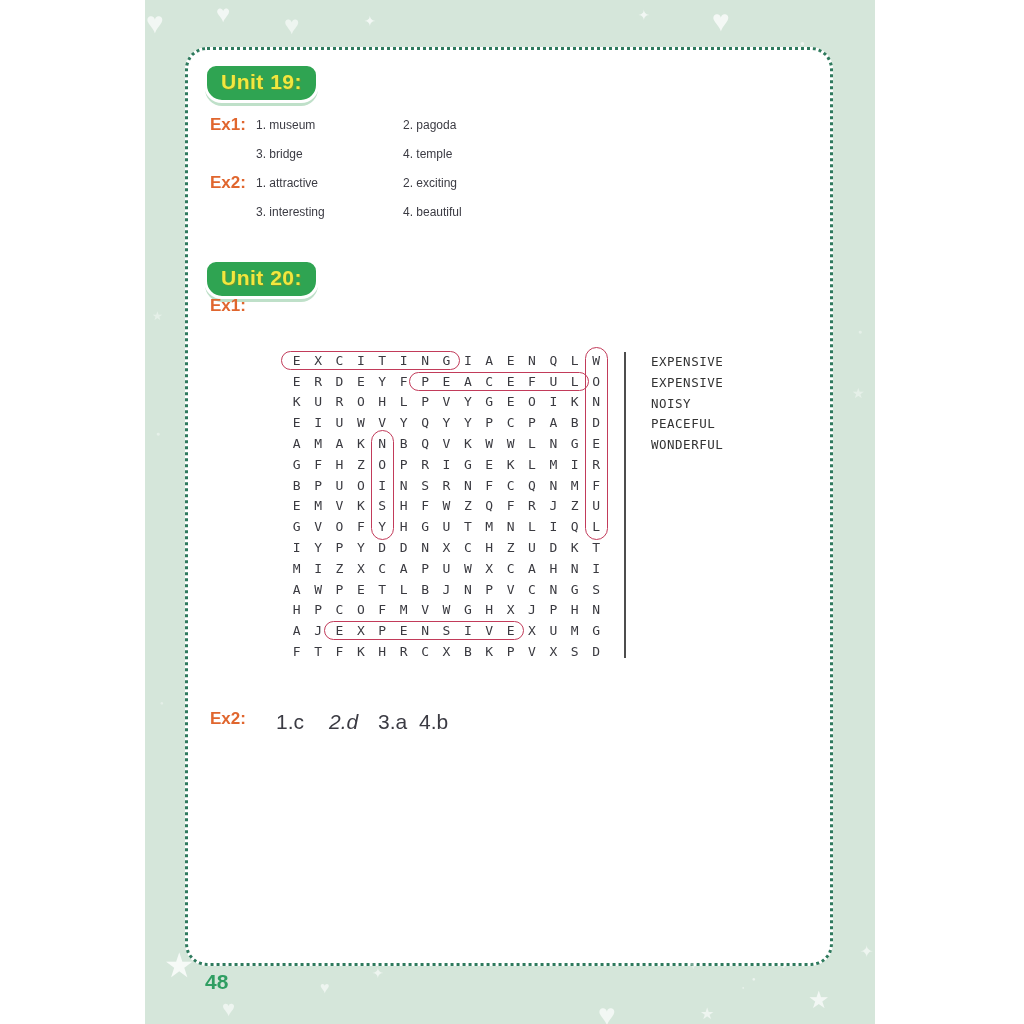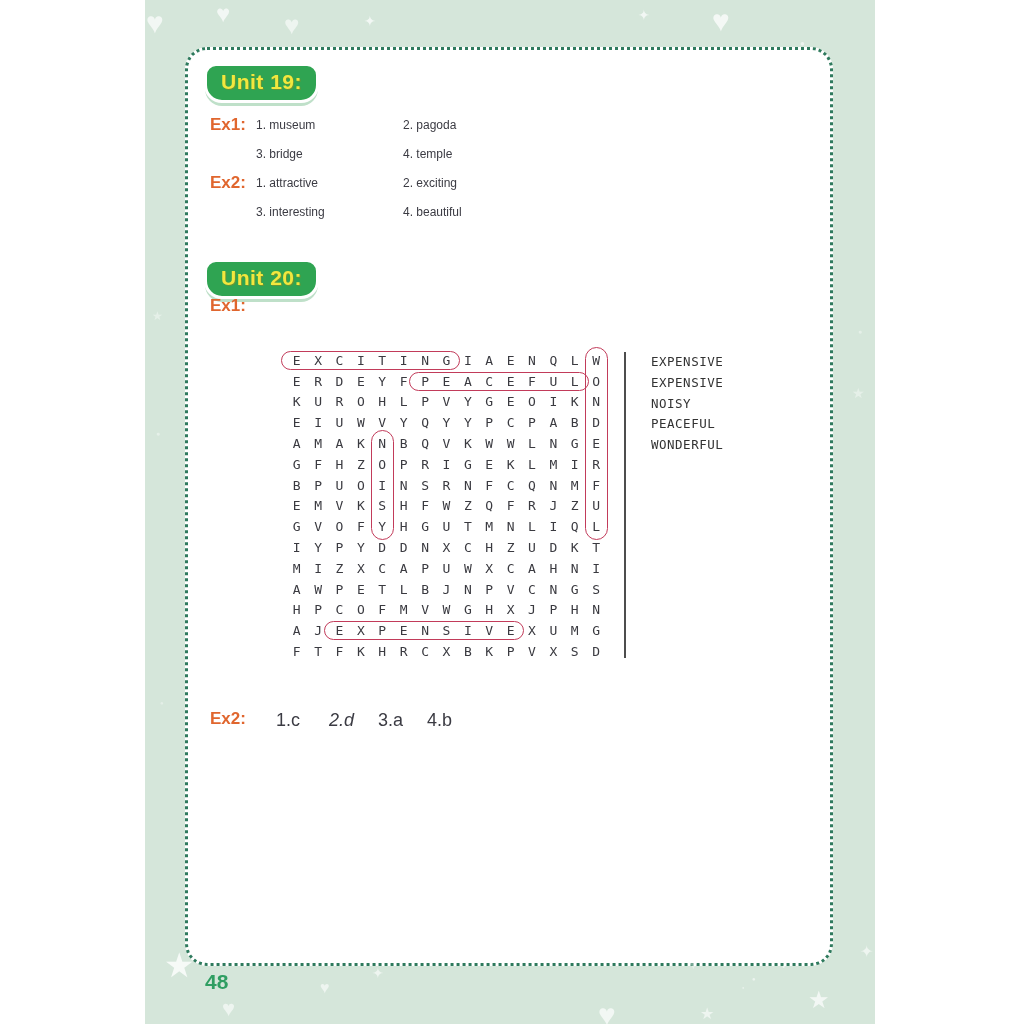--- a/index.html
+++ b/index.html
@@ -46,22 +46,22 @@
   .ws-overlay{position:absolute;left:0;top:0;width:322px;height:312px;}
   .ws-circle{position:absolute;border:1.8px solid var(--circle-red);
     border-radius:14px;}
   .ws-vline{position:absolute;left:338px;top:2px;height:306px;width:0;
     border-left:2px solid var(--line-gray);}
   .ws-words{position:absolute;left:365px;top:2px;}
   .ws-word{font-family:"DejaVu Sans Mono", monospace;font-size:12.5px;
     letter-spacing:0.5px;color:#333;height:20.8px;line-height:20.8px;}
   .ex2-row{position:absolute;left:22px;top:659px;width:420px;height:24px;}
   .ex2-row .ex-label{position:absolute;left:0;top:0;}
-  .ex2-answer{position:absolute;top:1px;color:var(--text-dark);font-size:18px;}
-  .ans-0{left:66px;} .ans-1{left:119px;font-style:italic;} .ans-2{left:168px;} .ans-3{left:217px;}
+  .ex2-answer{position:absolute;top:1px;color:var(--text-dark);font-size:21px;}
+  .ans-0{left:66px;} .ans-1{left:119px;font-style:italic;} .ans-2{left:168px;} .ans-3{left:209px;}
   .page-number{position:absolute;left:60px;top:970px;color:var(--page-number-green);
     font-weight:800;font-size:21px;}
 </style>
 </head>
 <body>
 
 <div class="stage">
   <div class="green-panel">
 
     <div class="page">

